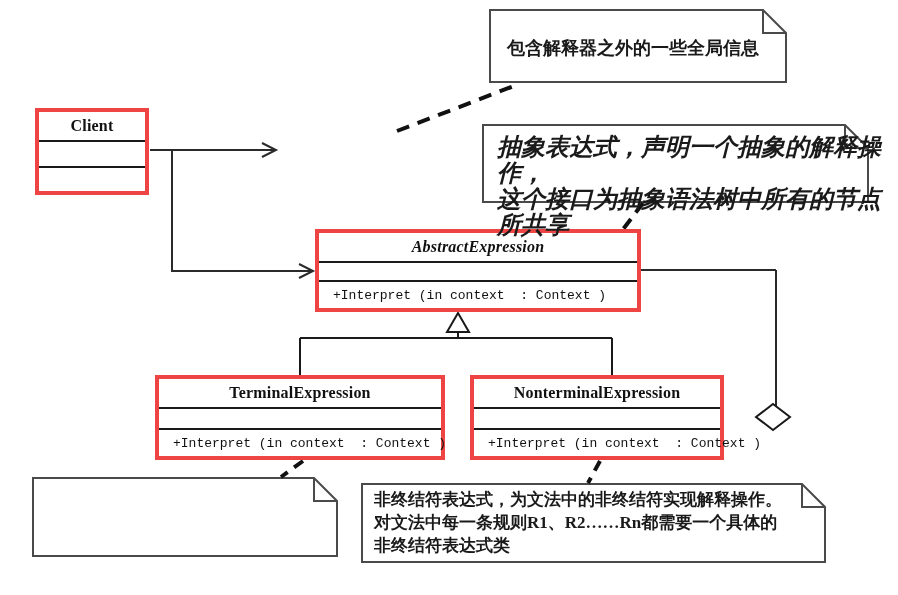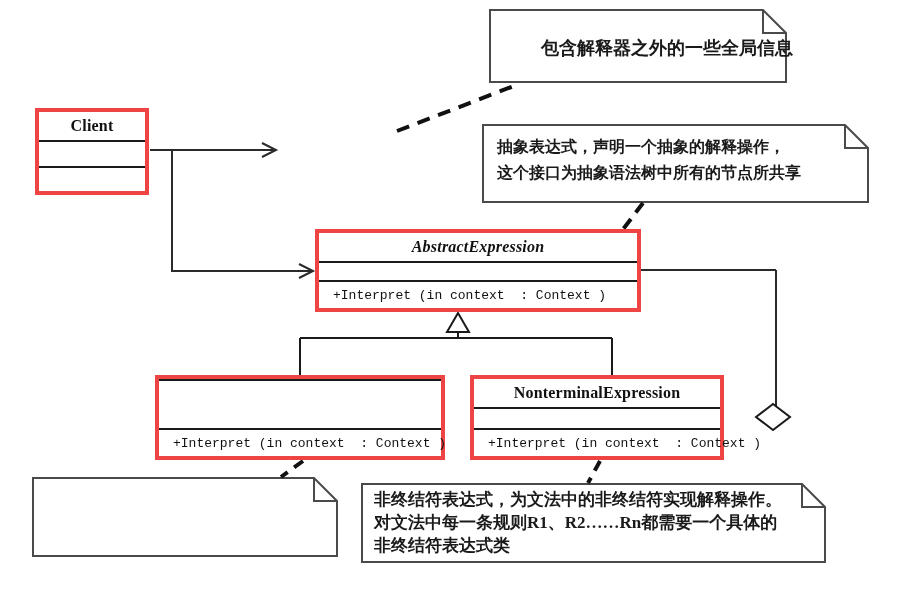--- a/index.html
+++ b/index.html
@@ -98,33 +98,34 @@
   </div>
 
 
   <div class="uml-class" style="left:315px;top:229px;width:326px;height:83px">
     <div class="uml-title italic">AbstractExpression</div>
     <div class="uml-attrs"></div>
     <div class="uml-methods">+Interpret (in context  : Context )</div>
   </div>
 
   <div class="uml-class" style="left:155px;top:375px;width:290px;height:85px">
+    <div class="uml-title">TerminalExpression</div>
     <div class="uml-attrs"></div>
     <div class="uml-methods">+Interpret (in context  : Context )</div>
   </div>
 
   <div class="uml-class" style="left:470px;top:375px;width:254px;height:85px">
     <div class="uml-title">NonterminalExpression</div>
     <div class="uml-attrs"></div>
     <div class="uml-methods">+Interpret (in context  : Context )</div>
   </div>
 
-  <div class="note-text" style="left:507px;top:36px;font-size:18px;margin-left:34px;">包含解释器之外的一些全局信息</div>
+  <div class="note-text" style="left:507px;top:36px;font-size:18px;">包含解释器之外的一些全局信息</div>
 
-  <div class="note-text" style="left:497px;top:134px;font-size:16px;line-height:26px;">抽象表达式，声明一个抽象的解释操作，
+  <div class="note-text" style="left:497px;top:134px;font-size:24px;line-height:26px;font-style:italic;">抽象表达式，声明一个抽象的解释操作，
 这个接口为抽象语法树中所有的节点所共享</div>
 
 
   <div class="note-text" style="left:374px;top:488px;font-size:17px;line-height:23px;">非终结符表达式，为文法中的非终结符实现解释操作。
 对文法中每一条规则R1、R2……Rn都需要一个具体的
 非终结符表达式类</div>
 
 </div>
 
 </body></html>

